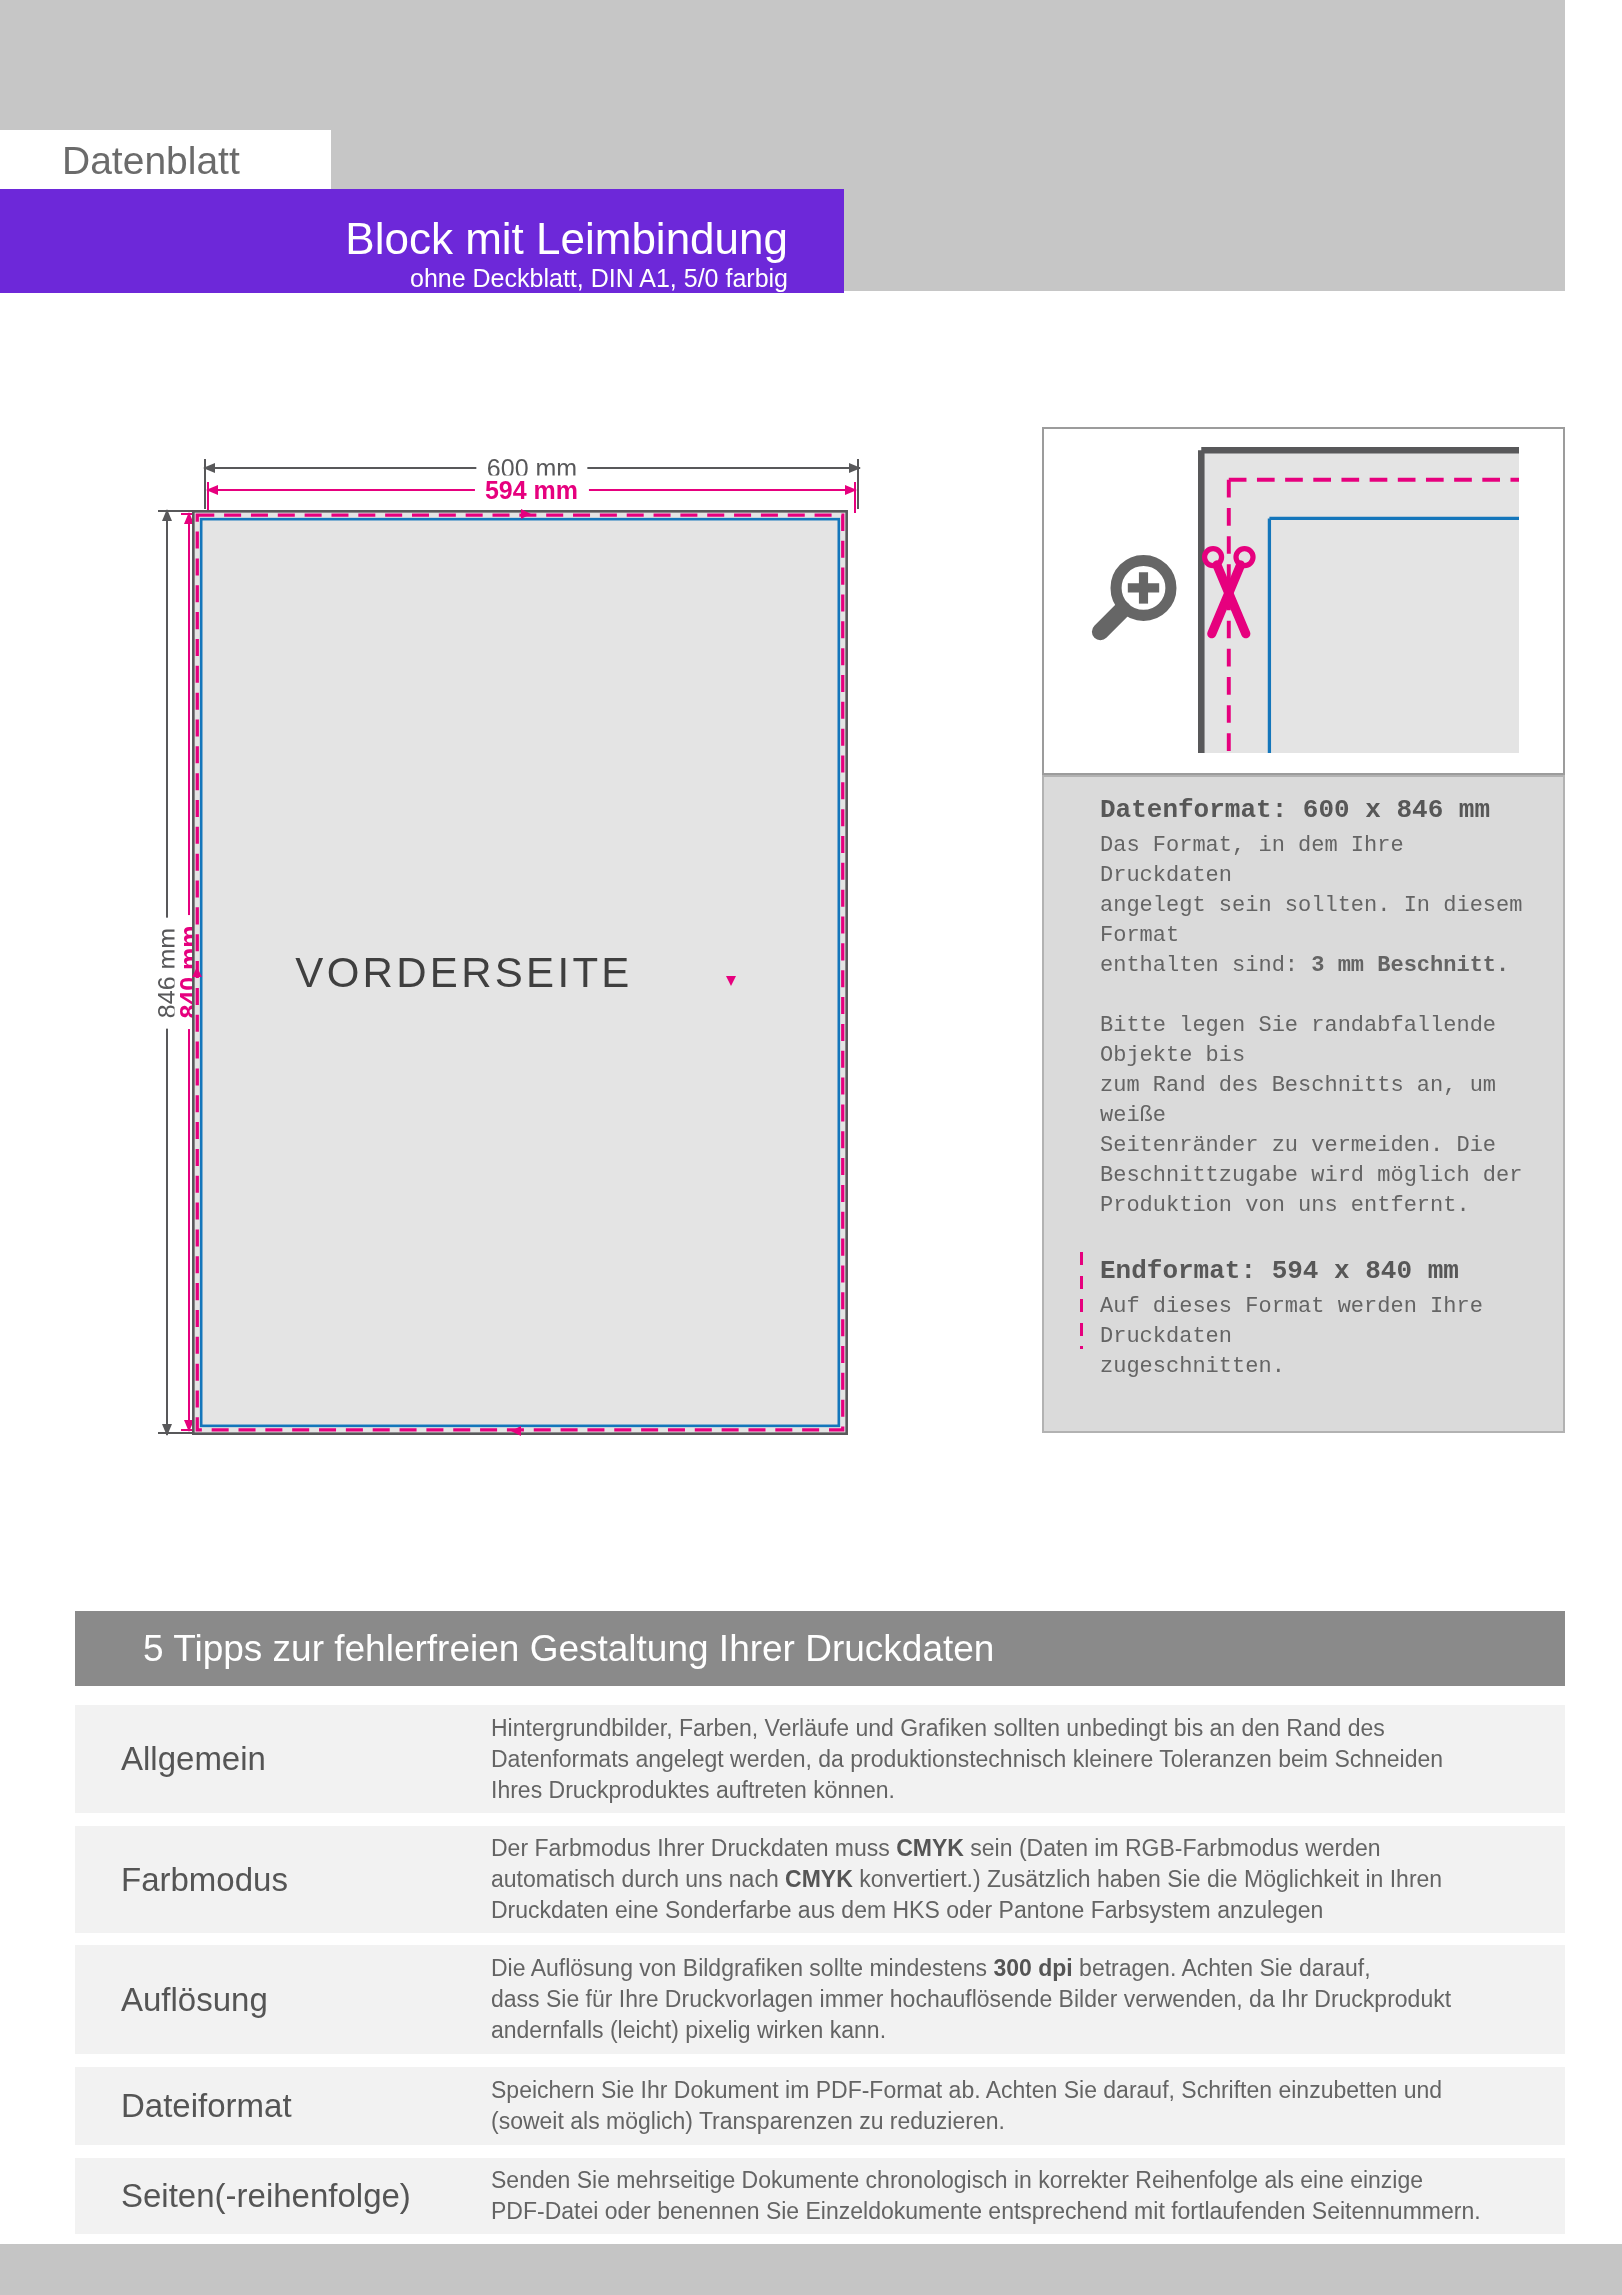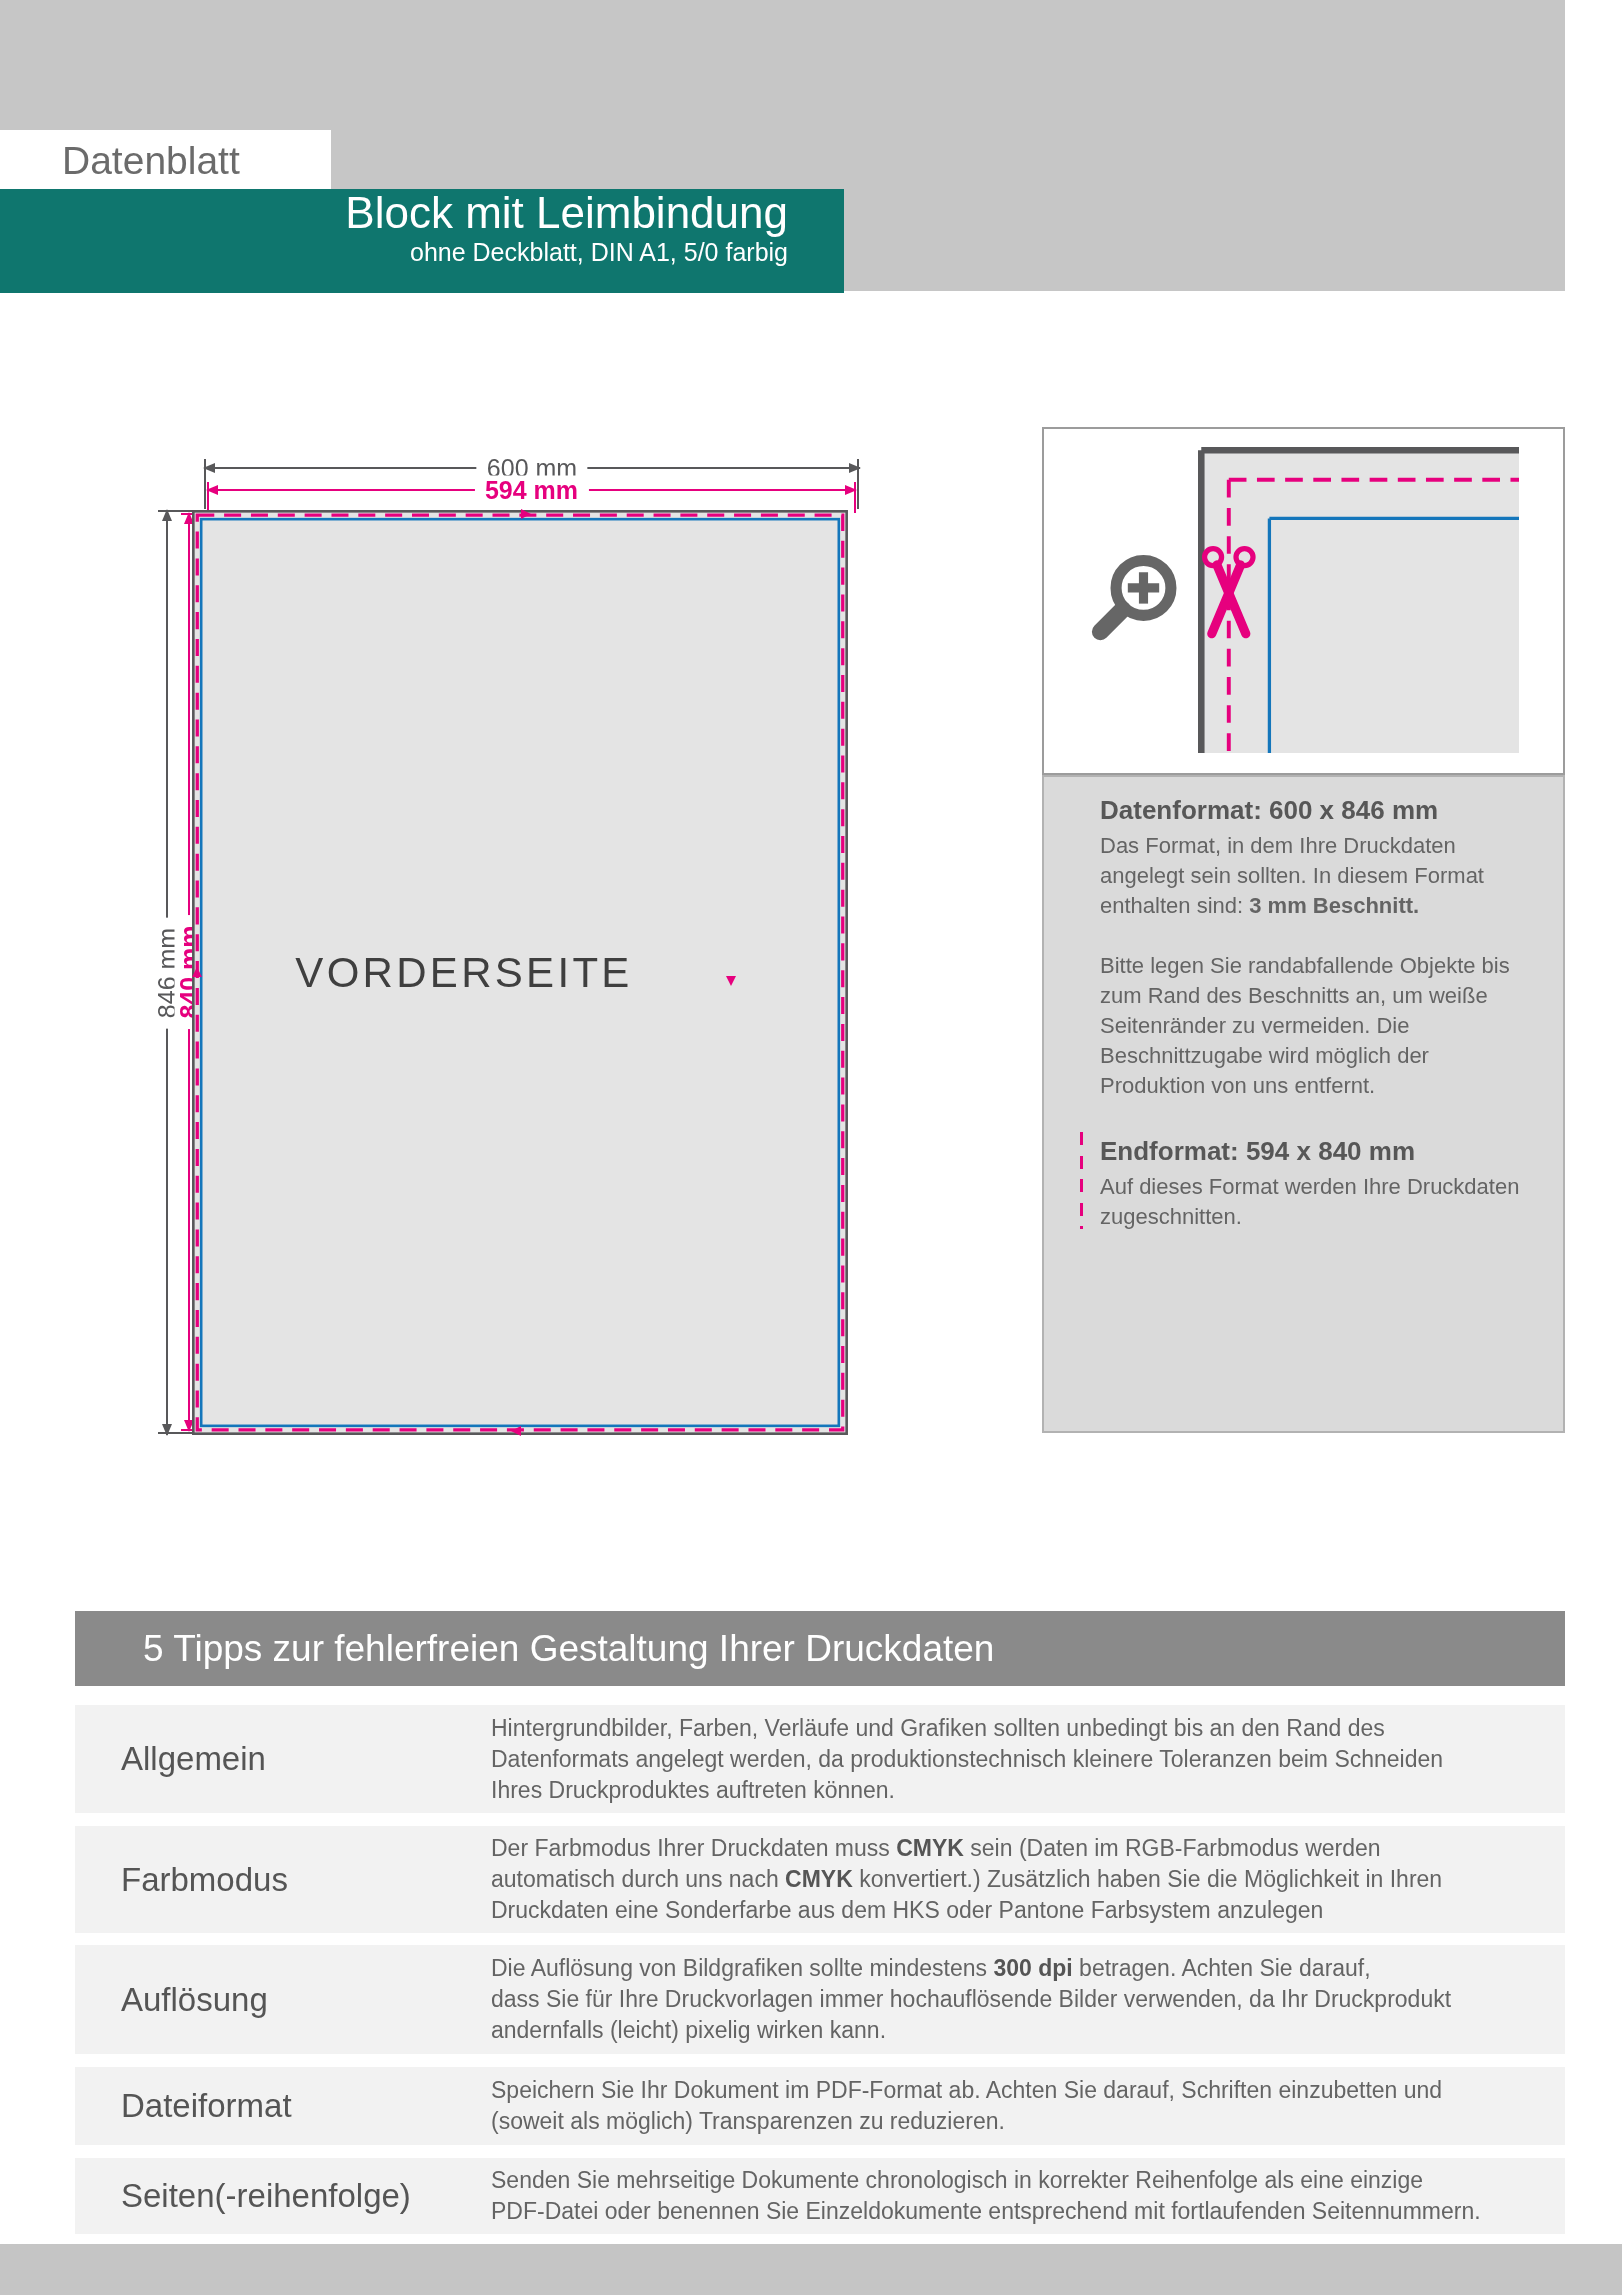--- a/index.html
+++ b/index.html
@@ -3,22 +3,22 @@
 <meta charset="utf-8">
 <style>
   html,body{margin:0;padding:0;background:#fff;}
   .page{position:relative;width:1623px;height:2295px;background:#ffffff;overflow:hidden;
         font-family:"Liberation Sans",sans-serif;color:#58585a;}
 
   
   .header-bg{position:absolute;left:0;top:0;width:1565px;height:291px;background:#c6c6c6;}
   .datenblatt-box{position:absolute;left:0;top:130px;width:331px;height:62px;background:#ffffff;}
   .datenblatt-box span{display:block;padding-left:62px;line-height:62px;font-size:39px;color:#6b6b6b;}
-  .title-bar{position:absolute;left:0;top:189px;width:844px;height:104px;background:#0f766e;
-             box-sizing:border-box;display:flex;flex-direction:column;justify-content:flex-start;
+  .title-bar{position:absolute;left:0;top:189px;width:844px;height:104px;background:#6d28d9;
+             box-sizing:border-box;display:flex;flex-direction:column;justify-content:flex-end;
              align-items:flex-end;padding-right:56px;}
   .title-bar .big{font-size:44px;line-height:48px;color:#ffffff;}
   .title-bar .sub{font-size:25px;line-height:30px;color:#ffffff;}
 
   
   .dim{position:absolute;background:var(--c);}
   .dim-h{height:2px;}
   .dim-v{width:2px;}
   .ah{position:absolute;width:0;height:0;}
   .dim-h .ah-l{left:-0.7px;top:50%;transform:translateY(-50%);
@@ -45,21 +45,21 @@
   
   .detail-box{position:absolute;left:1042px;top:427px;width:523px;height:348px;background:#ffffff;
       border:2.6px solid #9c9c9c;box-sizing:border-box;}
 
   
   .info-panel{position:absolute;left:1042px;top:775px;width:523px;height:658px;background:#dadada;
       border:2px solid #b2b2b2;box-sizing:border-box;}
   .info-inner{position:relative;padding:17px 26px 0 56px;font-size:22px;line-height:30px;color:#646464;}
   .info-inner h3{margin:0 0 3.9px 0;font-size:26px;line-height:33px;color:#575757;}
   .info-inner p{margin:0;white-space:pre-line;}
-  .blk{position:relative;}
+  .blk{position:relative;font-family:Liberation Mono, monospace;}
   .blk-end{margin-top:34px;}
   .blk-saf{margin-top:33px;}
   .t-mag{color:#e6007e;}
   .t-blu{color:#1476bb;}
   .ind{position:absolute;left:-20px;width:3.3px;}
   .ind-dash{background:repeating-linear-gradient(180deg,#e6007e 0 13px,transparent 13px 23.6px);}
   .ind-solid{background:#1476bb;}
 
   
   .tips-bar{position:absolute;left:75px;top:1611px;width:1490px;height:75px;background:#8a8a8a;

